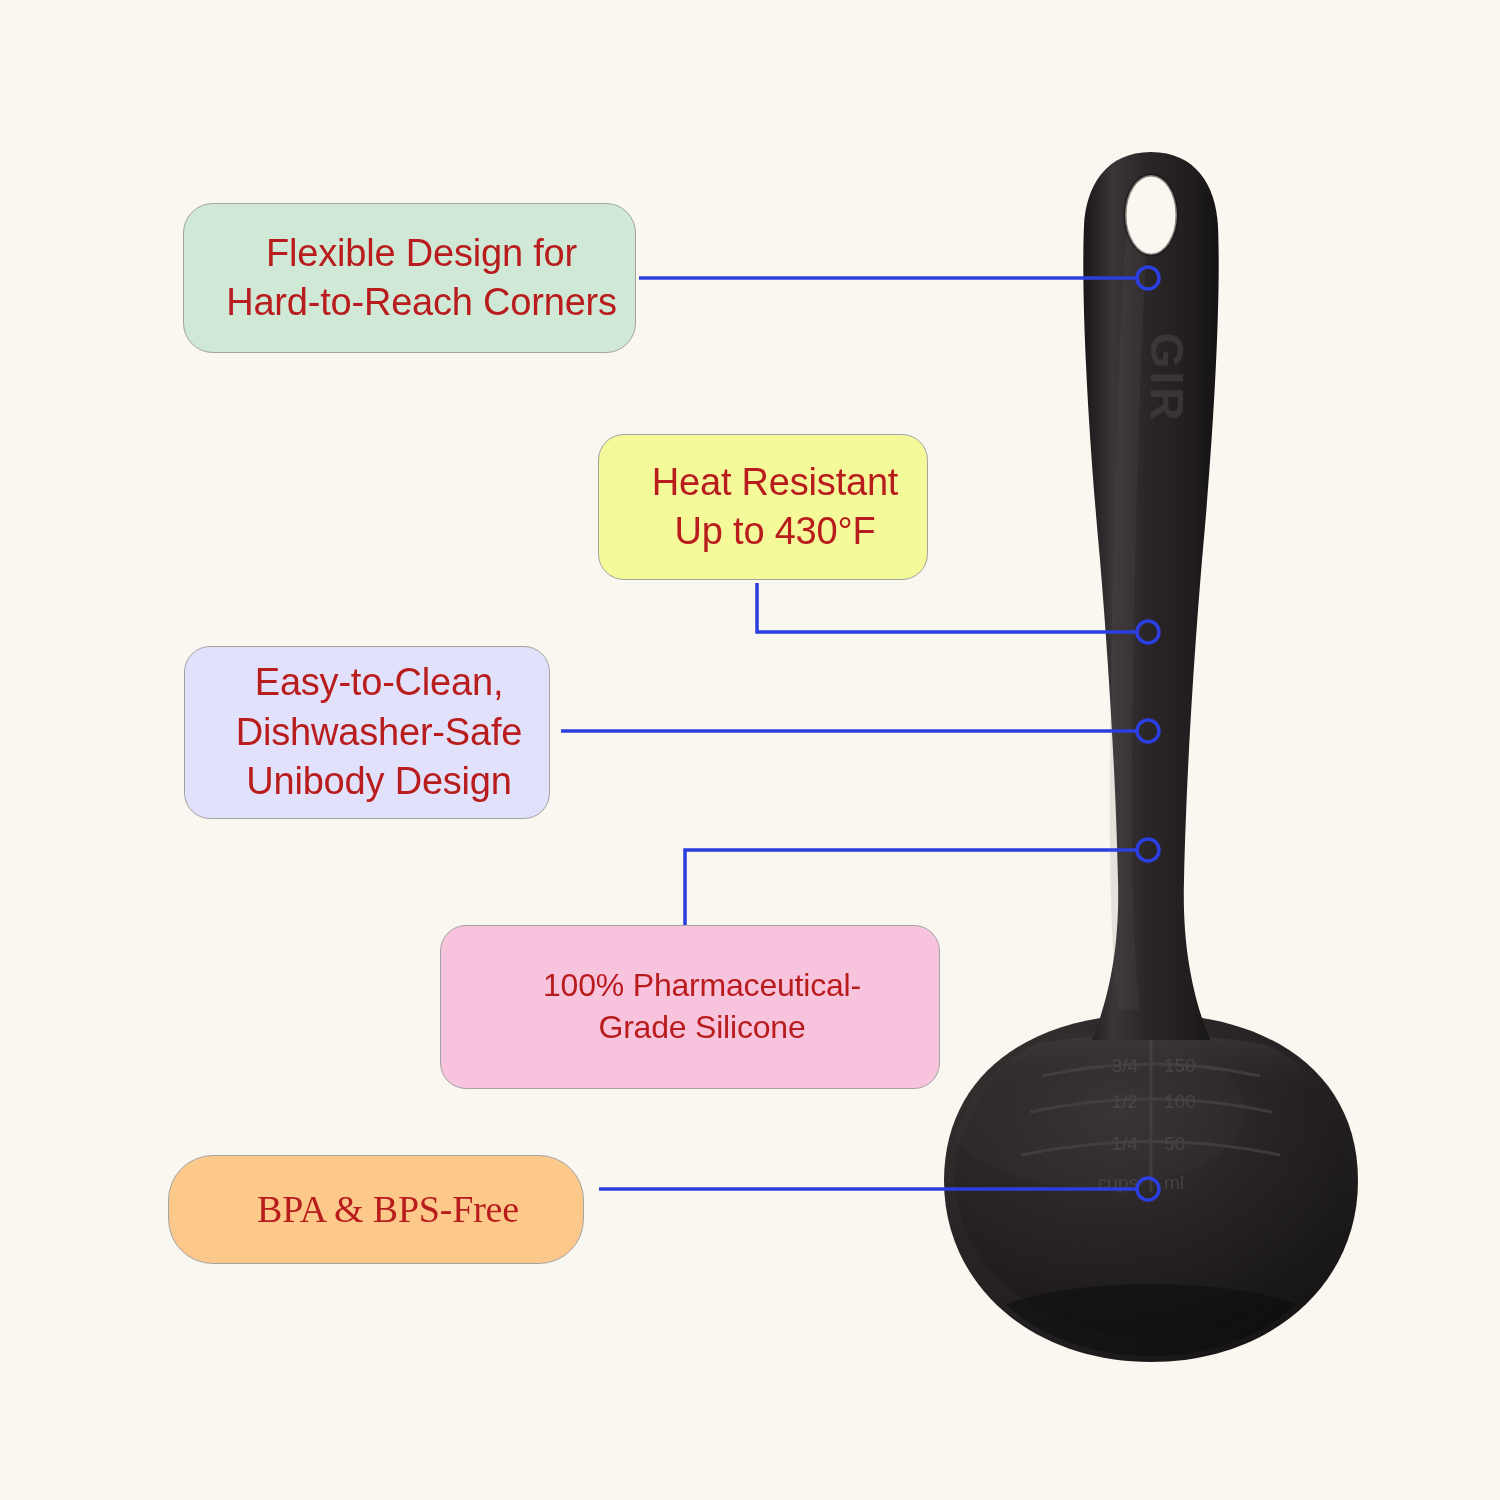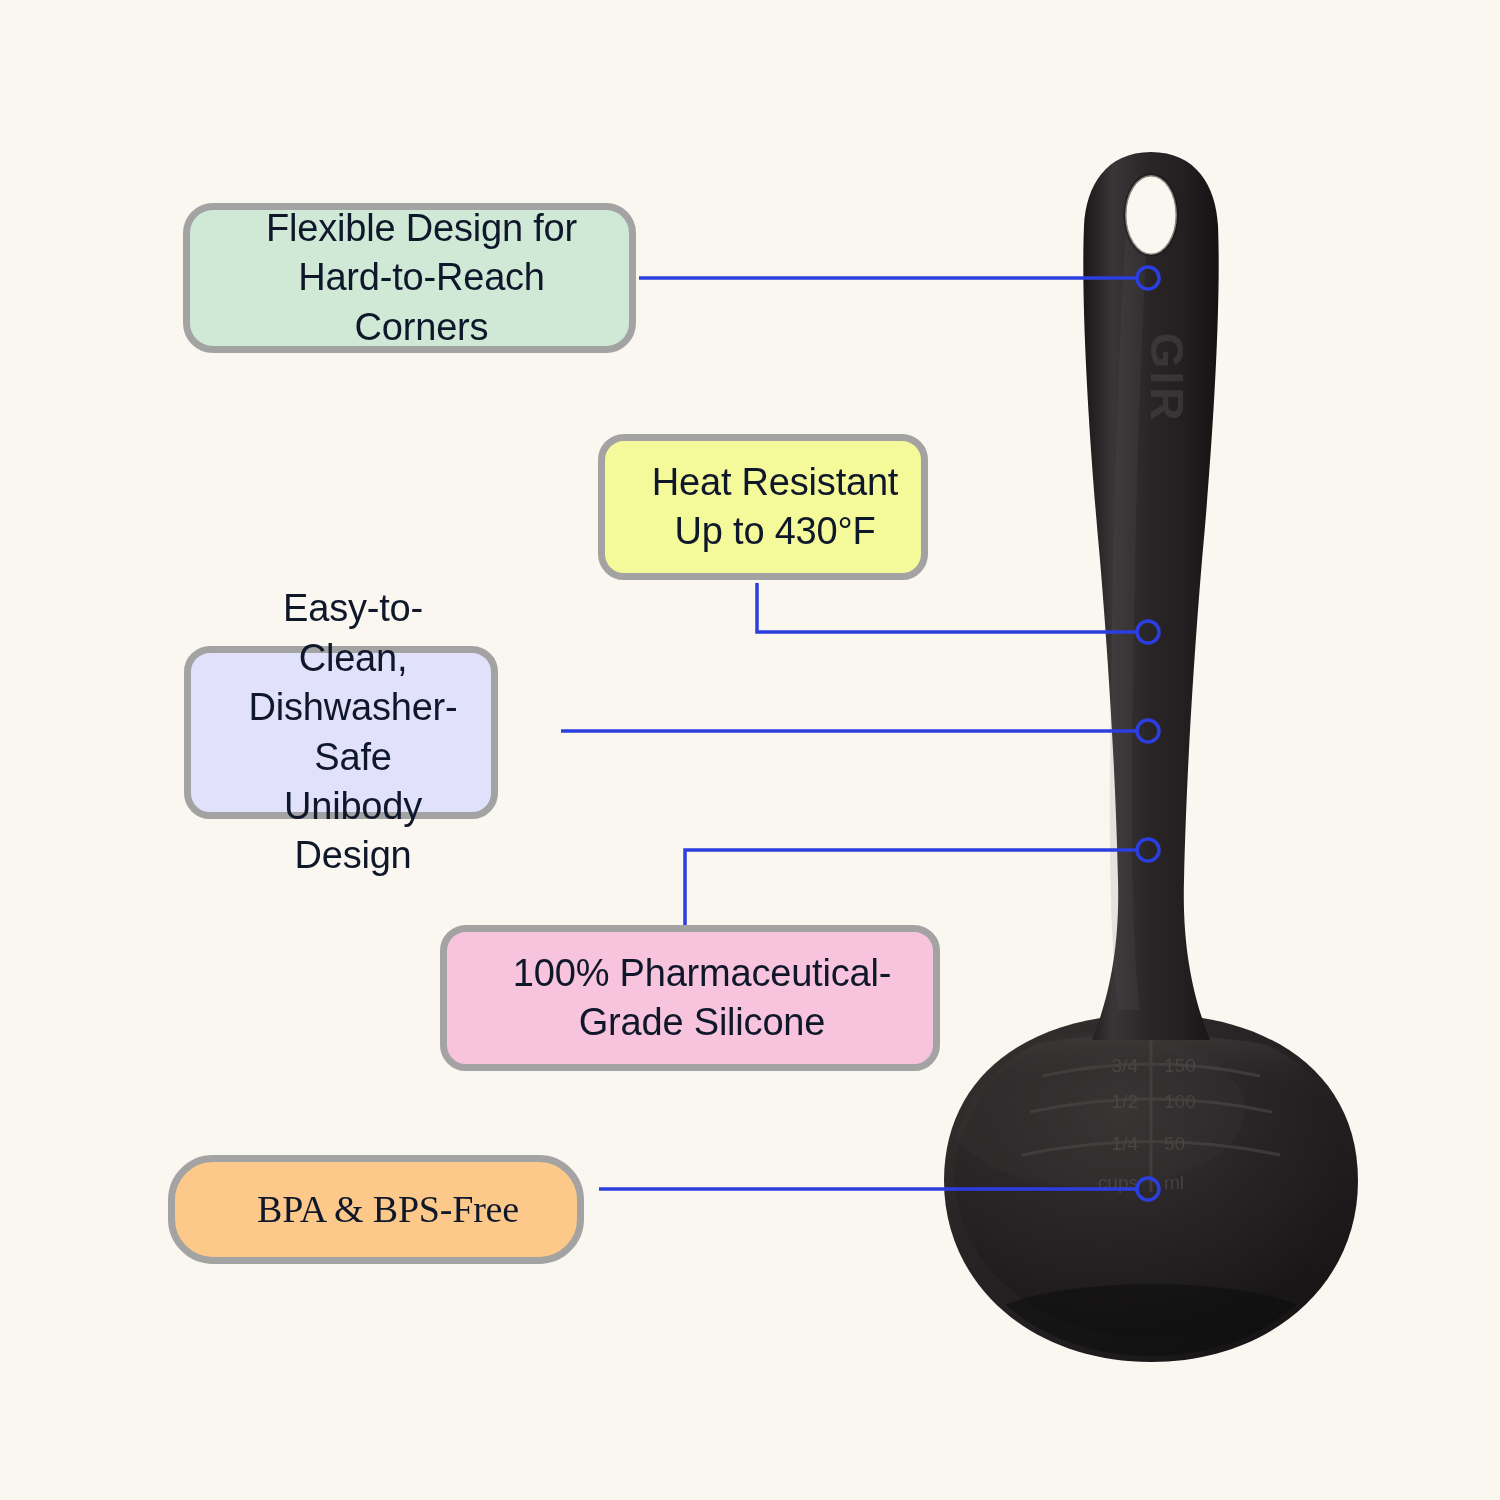--- a/index.html
+++ b/index.html
@@ -23,27 +23,27 @@
   #artwork {
     position: absolute;
     left: 0;
     top: 0;
     width: 1500px;
     height: 1500px;
   }
   .callout {
     position: absolute;
     box-sizing: border-box;
-    border: 7px solid #a3a3a3;
+    border: 1px solid #a3a3a3;
     border-radius: 26px;
     display: flex;
     align-items: center;
     justify-content: center;
     text-align: center;
-    color: #0f172a;
+    color: #b91c1c;
     line-height: 1.30;
     letter-spacing: -0.2px;
     z-index: 4;
     padding-left: 24px;
   }
   .callout .ctext {
     display: block;
     padding: 0 14px;
     white-space: pre-line;
   }
@@ -52,28 +52,28 @@
     background: #cfe9d6;
     border-radius: 30px;
     font-size: 38px;
   }
   #callout-heat {
     left: 598px;  top: 434px;  width: 330px;  height: 146px;
     background: #f4f99a;
     font-size: 38px;
   }
   #callout-clean {
-    left: 184px;  top: 646px;  width: 314px;  height: 173px;
+    left: 184px;  top: 646px;  width: 366px;  height: 173px;
     background: #e2e1fb;
     font-size: 38px;
   }
   #callout-silicone {
-    left: 440px;  top: 925px;  width: 500px;  height: 146px;
+    left: 440px;  top: 925px;  width: 500px;  height: 164px;
     background: #f8c4dd;
-    font-size: 38px;
+    font-size: 32px;
   }
   #callout-bpa {
     left: 168px;  top: 1155px;  width: 416px;  height: 109px;
     background: #fcc98a;
     border-radius: 45px;
     font-size: 38px;
     font-family: Liberation Serif, serif;
   }
 </style>
 </head>

